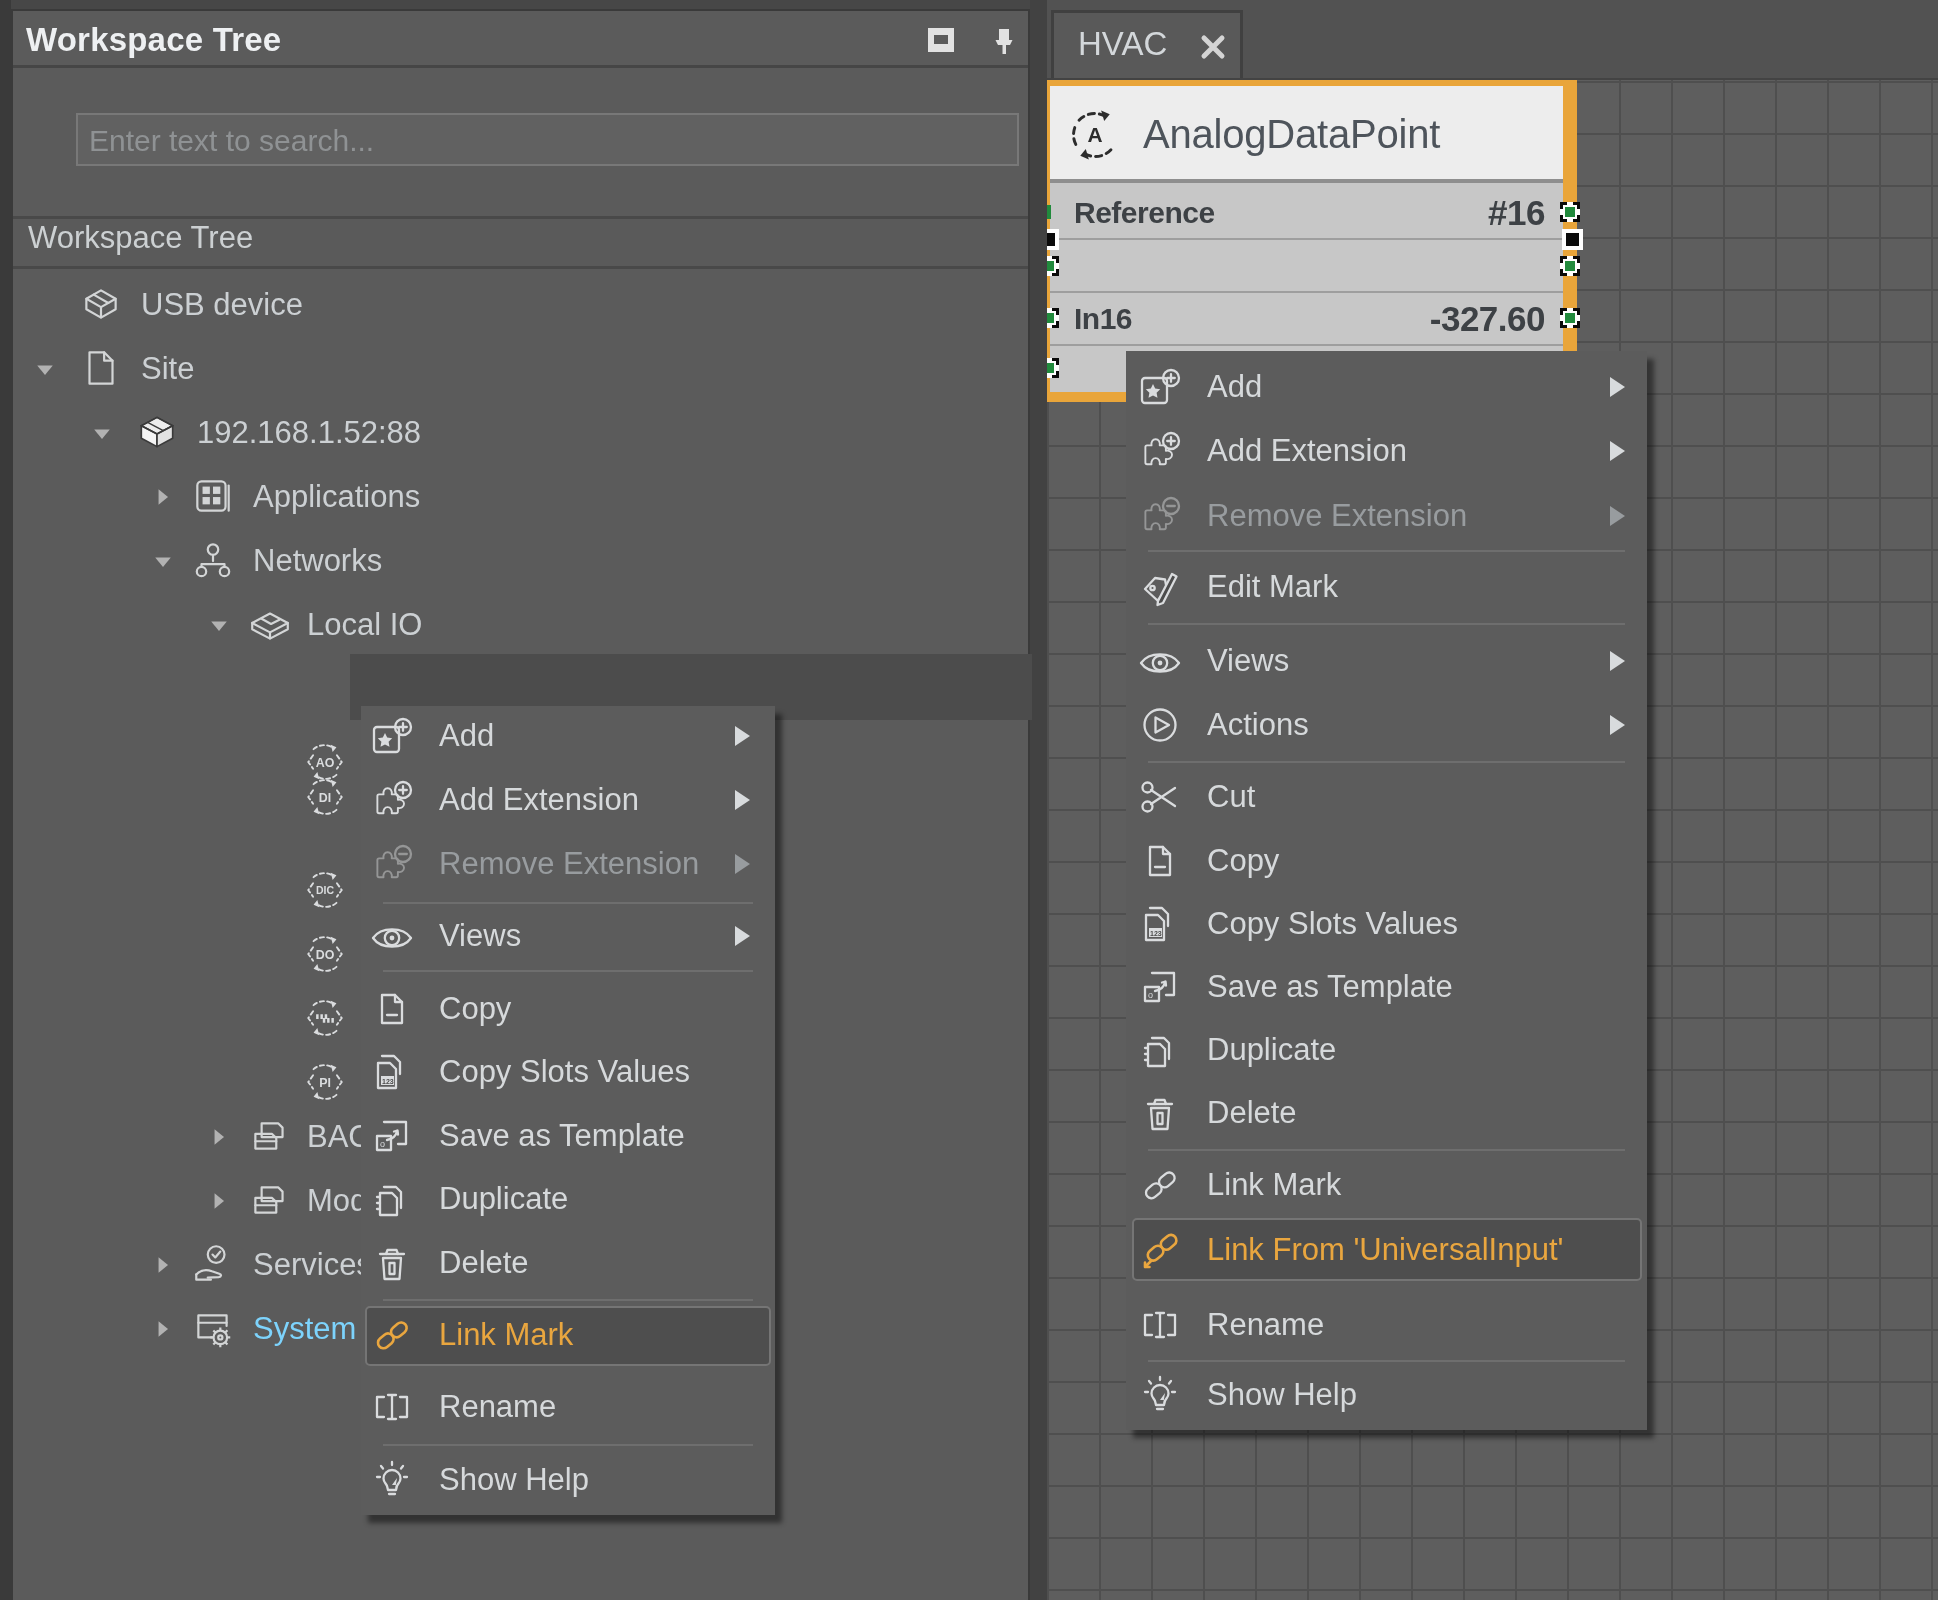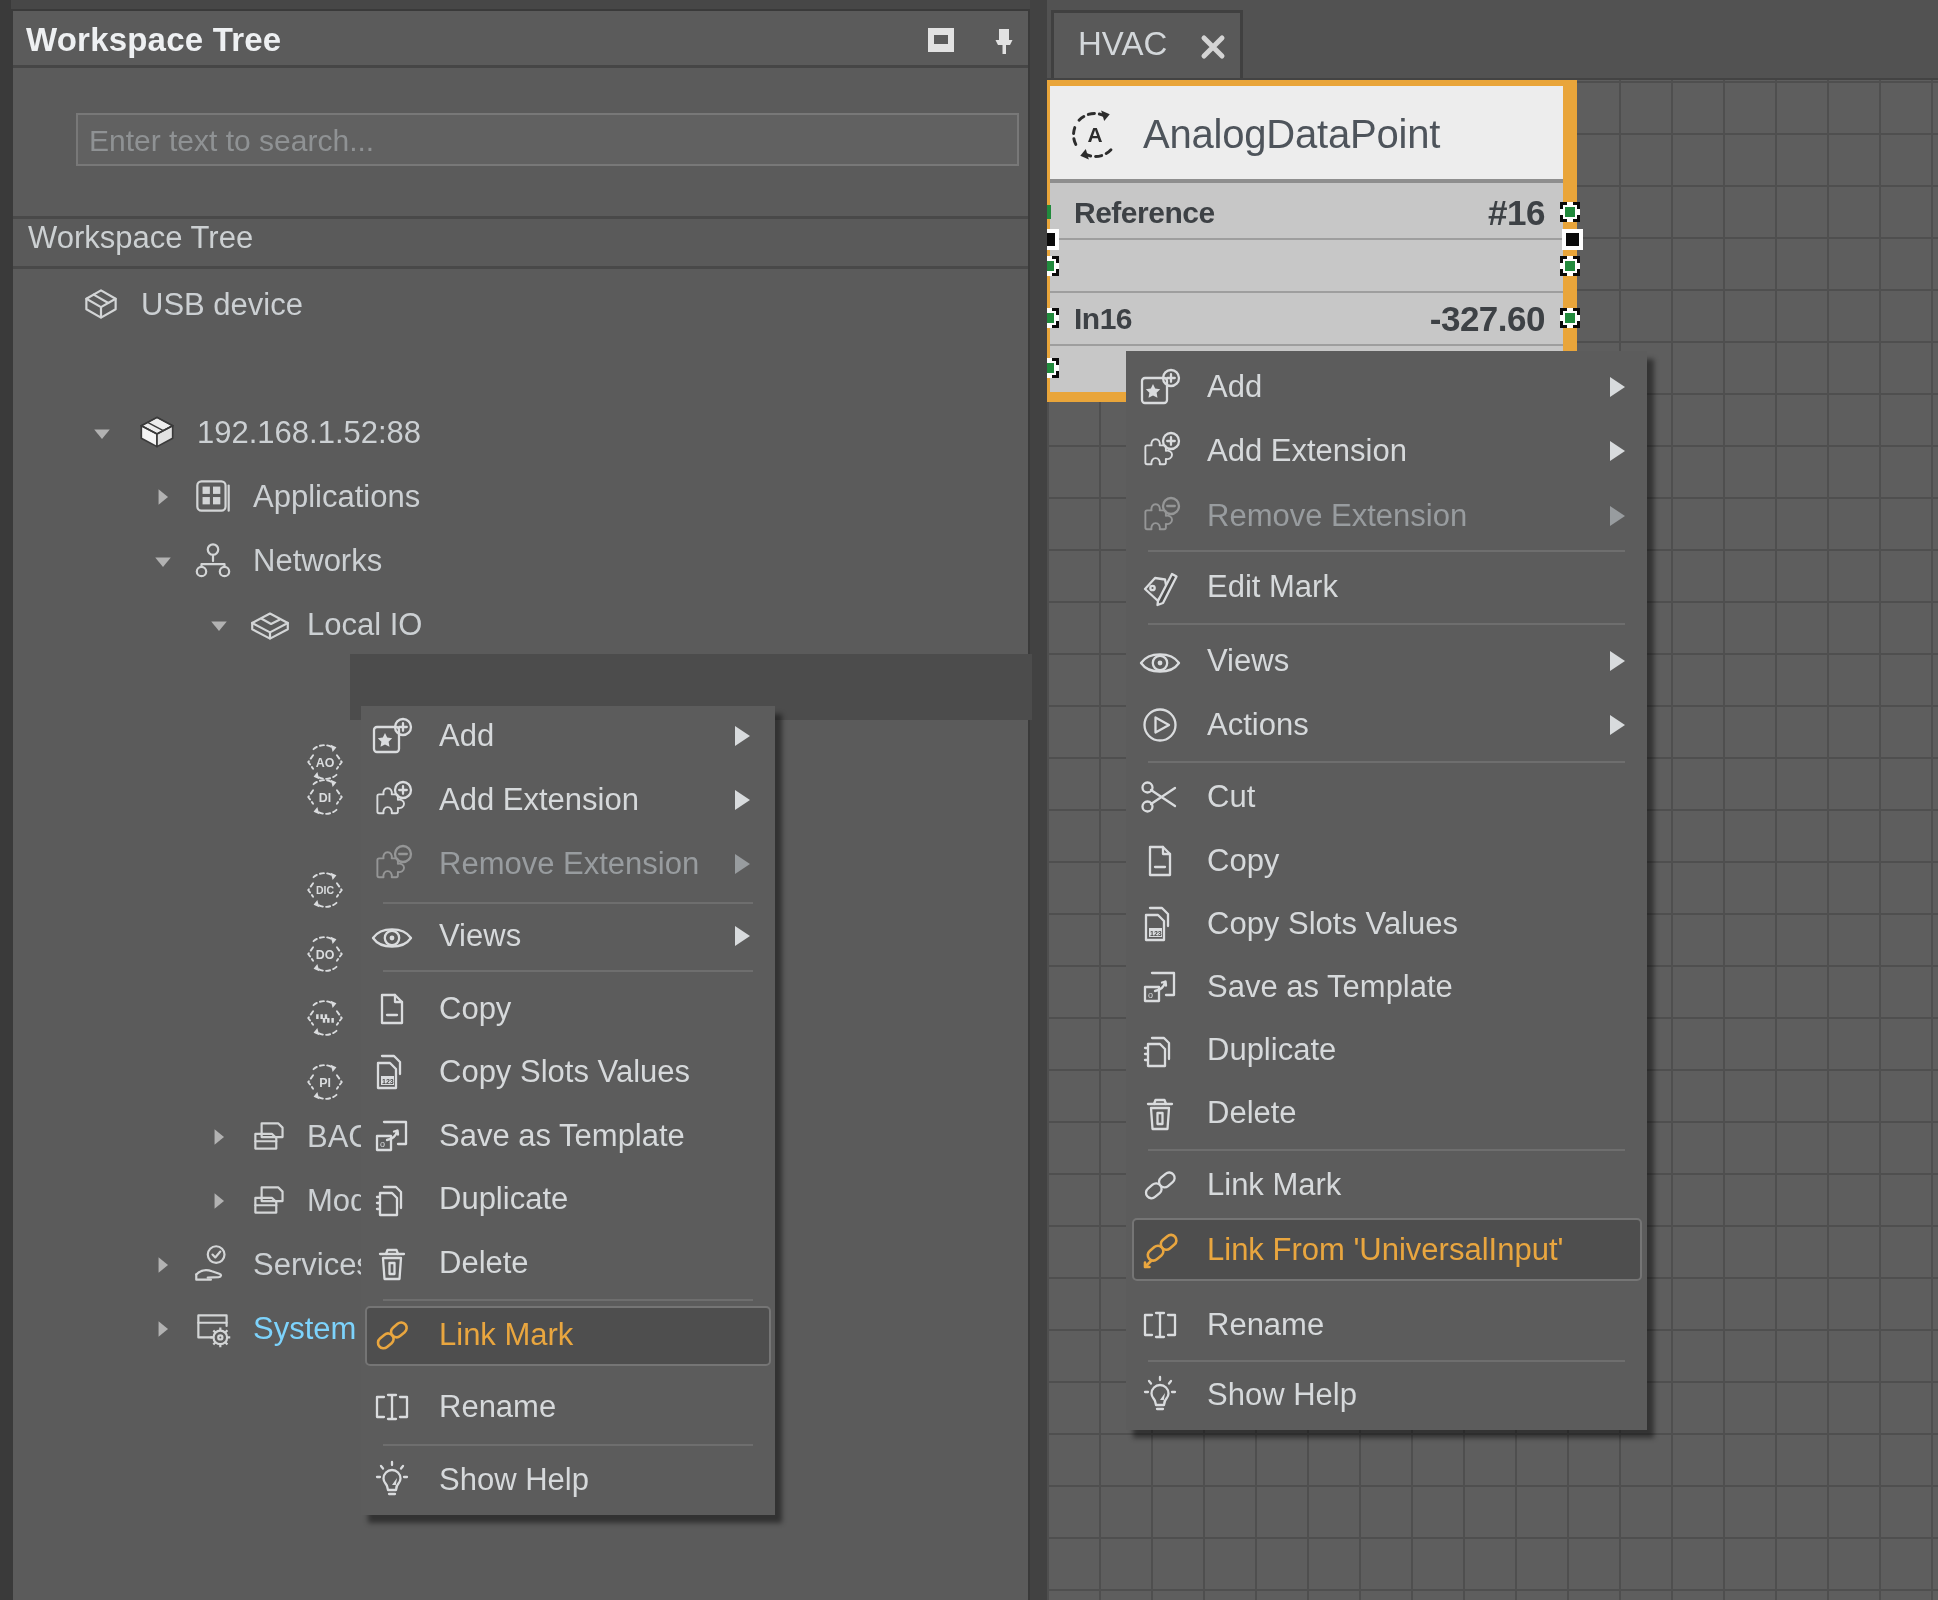--- a/index.html
+++ b/index.html
@@ -72,20 +72,30 @@
     </div>
     <div class="selrow" style="left:337px;top:643px;width:682px;height:66px"></div>
     <div class="trow" style="top:261px">
       <svg style="left:65px;top:9px" width="46" height="46" viewBox="0 0 44 44">
         <path d="M8 17L22 9l14 8-14 8z" fill="none" stroke="#d3d5d6" stroke-width="2.1" stroke-linecap="round" stroke-linejoin="round"></path>
         <path d="M8 17v10l14 8V25M36 17v10l-14 8" fill="none" stroke="#d3d5d6" stroke-width="2.1" stroke-linecap="round" stroke-linejoin="round"></path>
         <path d="M15 13l14 8" fill="none" stroke="#d3d5d6" stroke-width="2.1" stroke-linecap="round" stroke-linejoin="round"></path>
       </svg>
       <span class="lbl" style="left:128px;color:#ccd0d3">USB device</span>
     </div>
+    <div class="trow" style="top:325px">
+      <svg class="abs" style="left:22px;top:24px;position:absolute" width="20" height="20" viewBox="0 0 18 18">
+        <polygon points="2,5 16,5 9,13.5" fill="#b2b2b2"></polygon>
+      </svg>
+      <svg style="left:65px;top:9px" width="46" height="46" viewBox="0 0 44 44">
+        <path d="M11 7h14l8 8v22H11z" fill="none" stroke="#d3d5d6" stroke-width="2.1" stroke-linecap="round" stroke-linejoin="round"></path>
+        <path d="M25 7v8h8" fill="none" stroke="#d3d5d6" stroke-width="2.1" stroke-linecap="round" stroke-linejoin="round"></path>
+      </svg>
+      <span class="lbl" style="left:128px;color:#ccd0d3">Site</span>
+    </div>
     <div class="trow" style="top:389px">
       <svg class="abs" style="left:79px;top:24px;position:absolute" width="20" height="20" viewBox="0 0 18 18">
         <polygon points="2,5 16,5 9,13.5" fill="#b2b2b2"></polygon>
       </svg>
       <svg style="left:121px;top:9px" width="46" height="46" viewBox="0 0 44 44">
         <path d="M7 16L22 8l15 8-15 8z" fill="#ececec" stroke="#3a3a3a" stroke-width="1.6" stroke-linejoin="round"></path>
         <path d="M7 16v12l15 8V24z" fill="#f4f4f4" stroke="#3a3a3a" stroke-width="1.6" stroke-linejoin="round"></path>
         <path d="M37 16v12l-15 8V24z" fill="#e2e2e2" stroke="#3a3a3a" stroke-width="1.6" stroke-linejoin="round"></path>
         <path d="M13 12.7l15 8M22 8l-15 8 15 8 15-8z" fill="none" stroke="#3a3a3a" stroke-width="1.3"></path>
       </svg>

